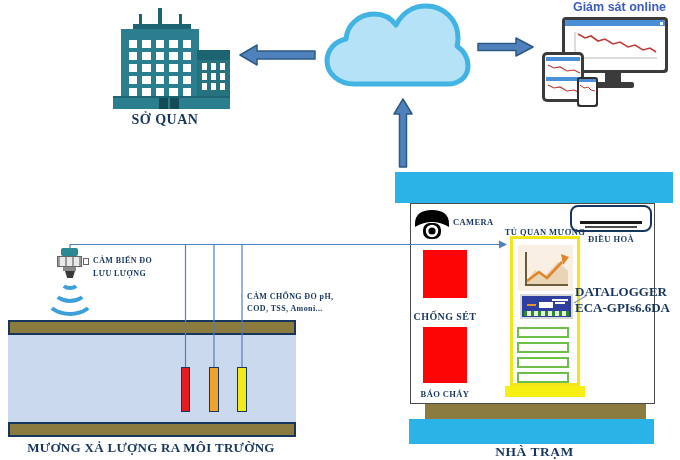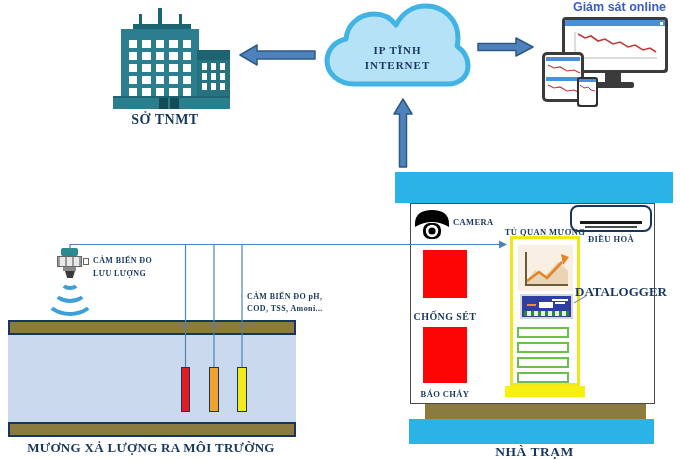--- a/index.html
+++ b/index.html
@@ -124,31 +124,27 @@
         <i></i>
         <i></i>
         <i></i>
         <i></i>
         <i></i>
       </div>
     <div class="bld-part" style="left:113px;top:96px;width:117px;height:13px;border-top:2px solid #1d6472;"></div>
     <div class="bld-dark" style="left:159px;top:98px;width:9px;height:11px;background:#134b57;"></div>
     <div class="bld-dark" style="left:170px;top:98px;width:9px;height:11px;background:#134b57;"></div>
   </div>
-  <div class="lbl" style="left:100px;top:111px;width:130px;font-size:14px;letter-spacing:0.5px;">SỞ TNMT</div>
+  <div class="lbl" style="left:100px;top:111px;width:130px;font-size:14px;letter-spacing:0.5px;">SỞ QUAN</div>
 
   <svg id="cloud-svg" width="152" height="98" viewBox="0 0 152 98">
     <path d="M34,84 C19,84 7,74 7,61 C7,50 15,41 26,39 C27,25 39,14 54,14 C63,14 71,18 76,25
              C82,13 93,6 106,6 C124,6 138,20 138,38 C138,41 138,43 137,46 C144,51 148,58 148,66
              C148,77 139,84 128,84 Z" fill="#b5e2f7" stroke="#41b4e4" stroke-width="5" stroke-linejoin="round"></path>
   </svg>
-  <div id="cloud-text" class="lbl">
-    <div>IP TĨNH</div>
-    <div>INTERNET</div>
-  </div>
 
   <div id="online-label">Giám sát online</div>
   <div>
 
     <div class="bezel" style="left:562px;top:17px;width:106px;height:56px;">
       <div class="screen">
         <div class="scr-head"></div>
         <svg width="98" height="40" viewBox="0 0 98 40">
           <line x1="10" y1="6" x2="10" y2="32" stroke="#bbb" stroke-width="1"></line>
           <line x1="10" y1="32" x2="92" y2="32" stroke="#bbb" stroke-width="1"></line>
@@ -216,20 +212,21 @@
     <div class="dl-tag"></div>
     <div class="dl-strip"></div>
   </div>
   <div class="slot" style="top:327px;"></div>
   <div class="slot" style="top:342px;"></div>
   <div class="slot" style="top:357px;"></div>
   <div class="slot" style="top:372px;"></div>
   <div id="cab-base"></div>
   <div id="dl-label" class="lbl">
     <div>DATALOGGER</div>
+    <div>ECA-GPIs6.6DA</div>
   </div>
 
   <div class="redbox" style="top:250px;height:48px;"></div>
   <div class="lbl lbl-s" style="left:403px;top:311px;width:84px;font-size:10px;">CHỐNG SÉT</div>
   <div class="redbox" style="top:327px;height:56px;"></div>
   <div class="lbl lbl-s" style="left:407px;top:389px;width:76px;font-size:8.5px;">BÁO CHÁY</div>
 
   <div id="station-olive"></div>
   <div class="cyanbar" style="left:409px;top:419px;width:245px;height:25px;"></div>
   <div class="lbl" style="left:472px;top:444px;width:125px;font-size:13.5px;letter-spacing:0.5px;">NHÀ TRẠM</div>
@@ -250,21 +247,21 @@
     <div id="fs-cone"></div>
     <div class="beam-arc" style="left:60px;top:275px;width:20px;height:15px;"></div>
     <div class="beam-arc" style="left:52px;top:276px;width:36px;height:27px;"></div>
     <div class="beam-arc" style="left:44px;top:277px;width:52px;height:39px;"></div>
   </div>
   <div class="lbl lbl-s" style="left:93px;top:254px;width:85px;text-align:left;font-size:8px;line-height:1.65;">
     <div>CẢM BIẾN ĐO</div>
     <div>LƯU LƯỢNG</div>
   </div>
   <div class="lbl lbl-s" style="left:247px;top:291px;width:100px;text-align:left;font-size:8px;line-height:1.5;">
-    <div>CẢM BIẾN ĐO pH,</div>
+    <div>CẢM CHỐNG ĐO pH,</div>
     <div>COD, TSS, Amoni...</div>
   </div>
 
   <svg id="overlay" width="680" height="460" viewBox="0 0 680 460">
 
     <path d="M70,250 L70,244.5 L499,244.5" fill="none" stroke="#4f81bd" stroke-width="1.2"></path>
     <polygon points="499,240.5 507,244.5 499,248.5" fill="#4f81bd"></polygon>
 
     <path d="M185.5,244.5 L185.5,367" stroke="#4f81bd" stroke-width="1.2"></path>
     <path d="M214,244.5 L214,367" stroke="#4f81bd" stroke-width="1.2"></path>

